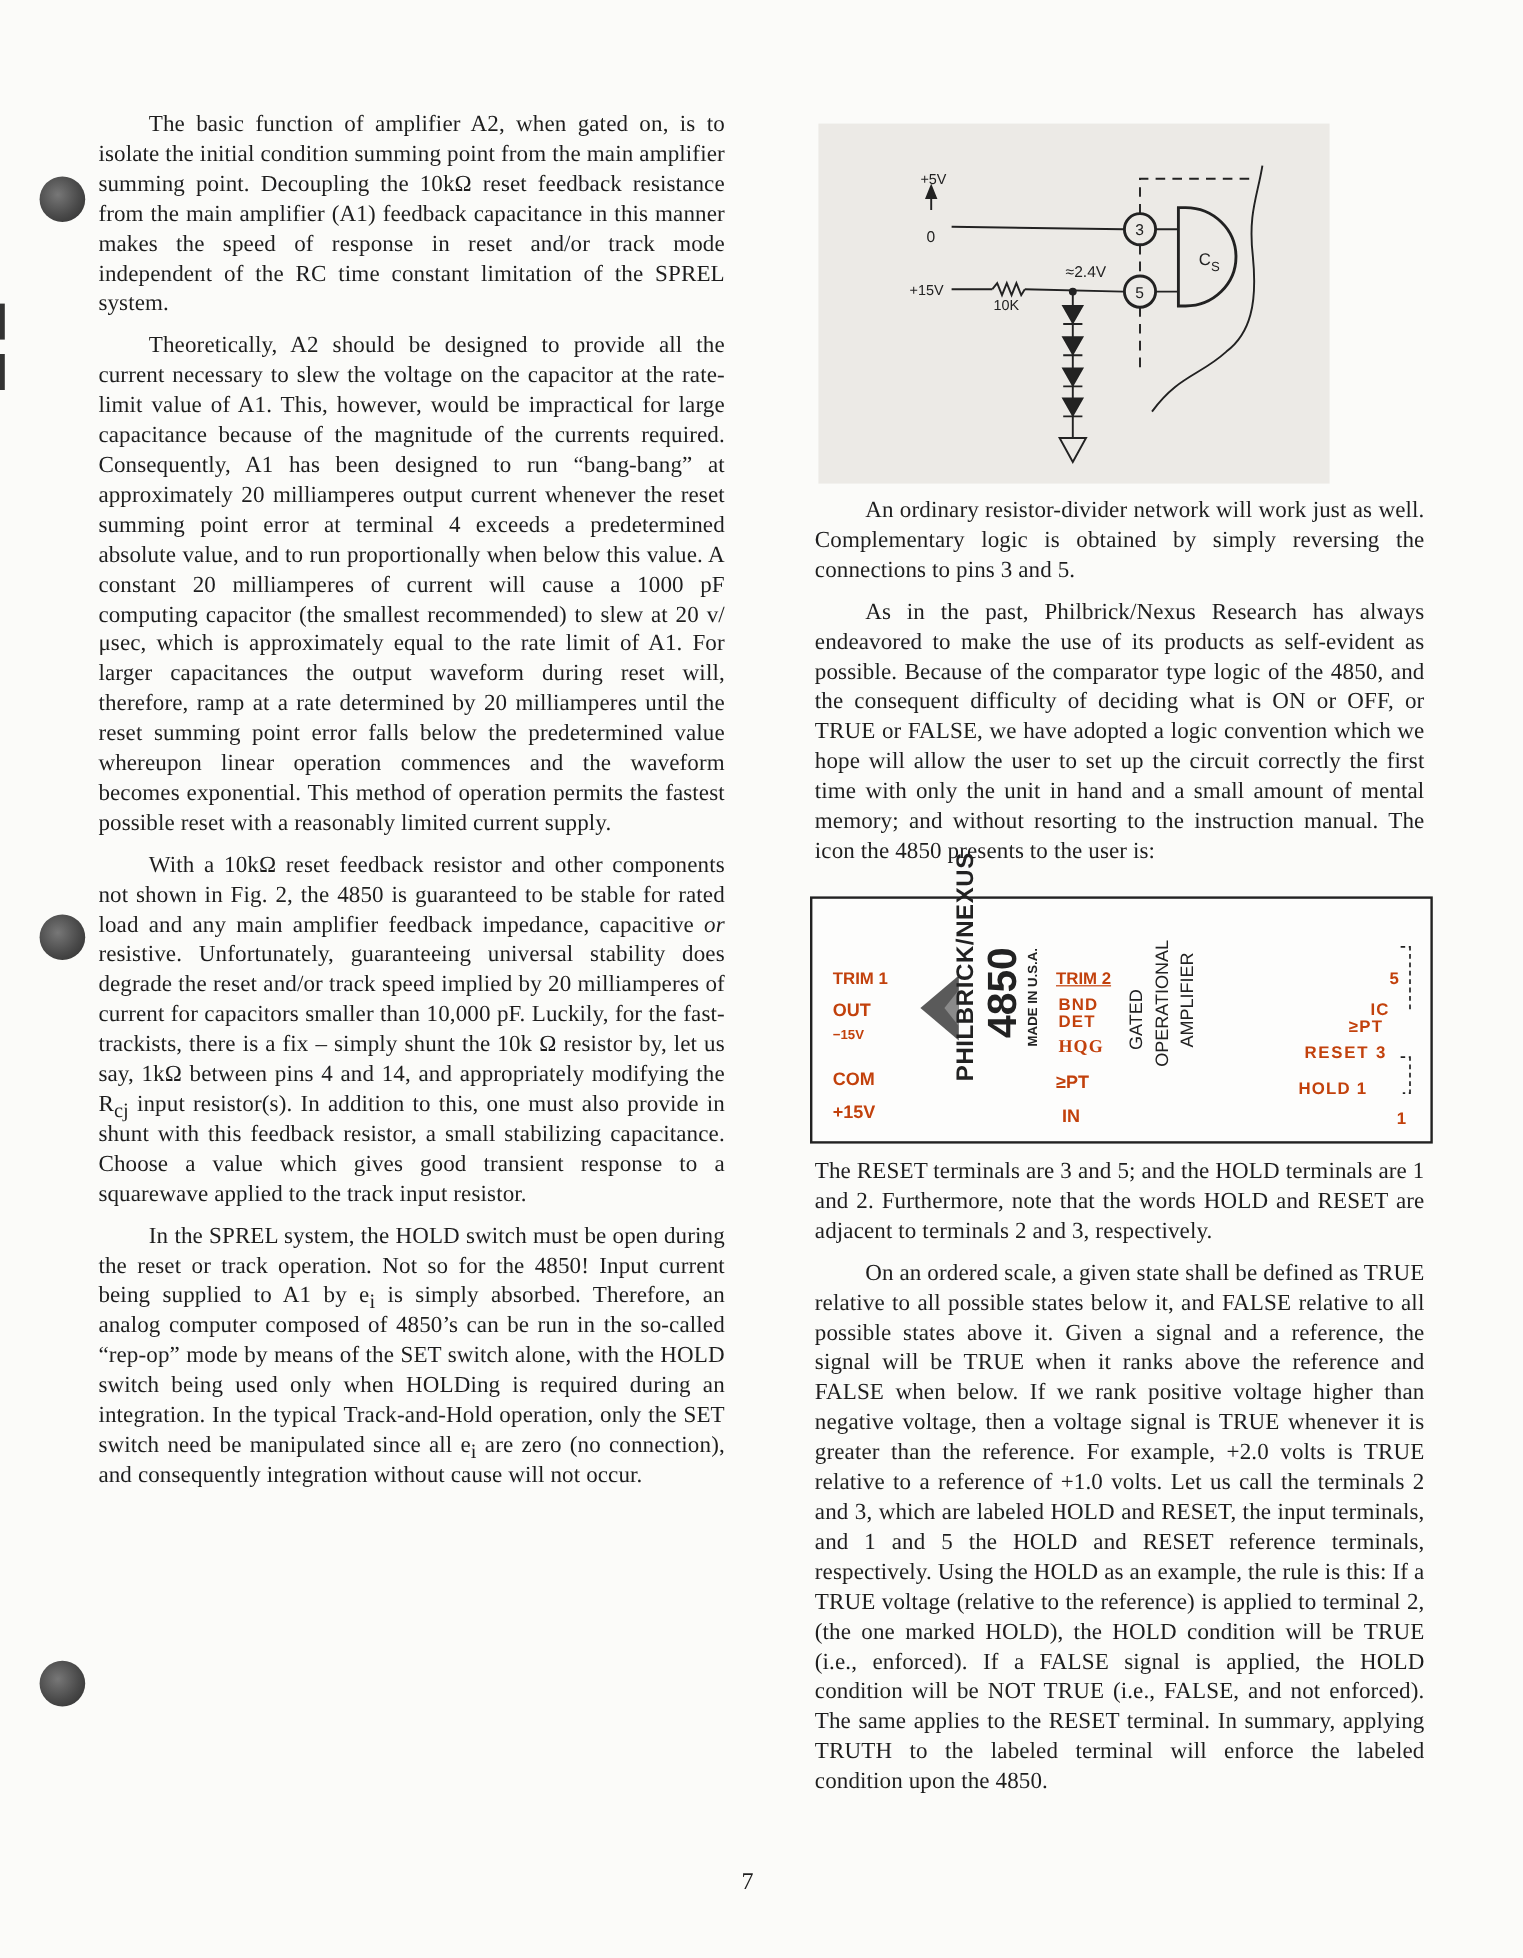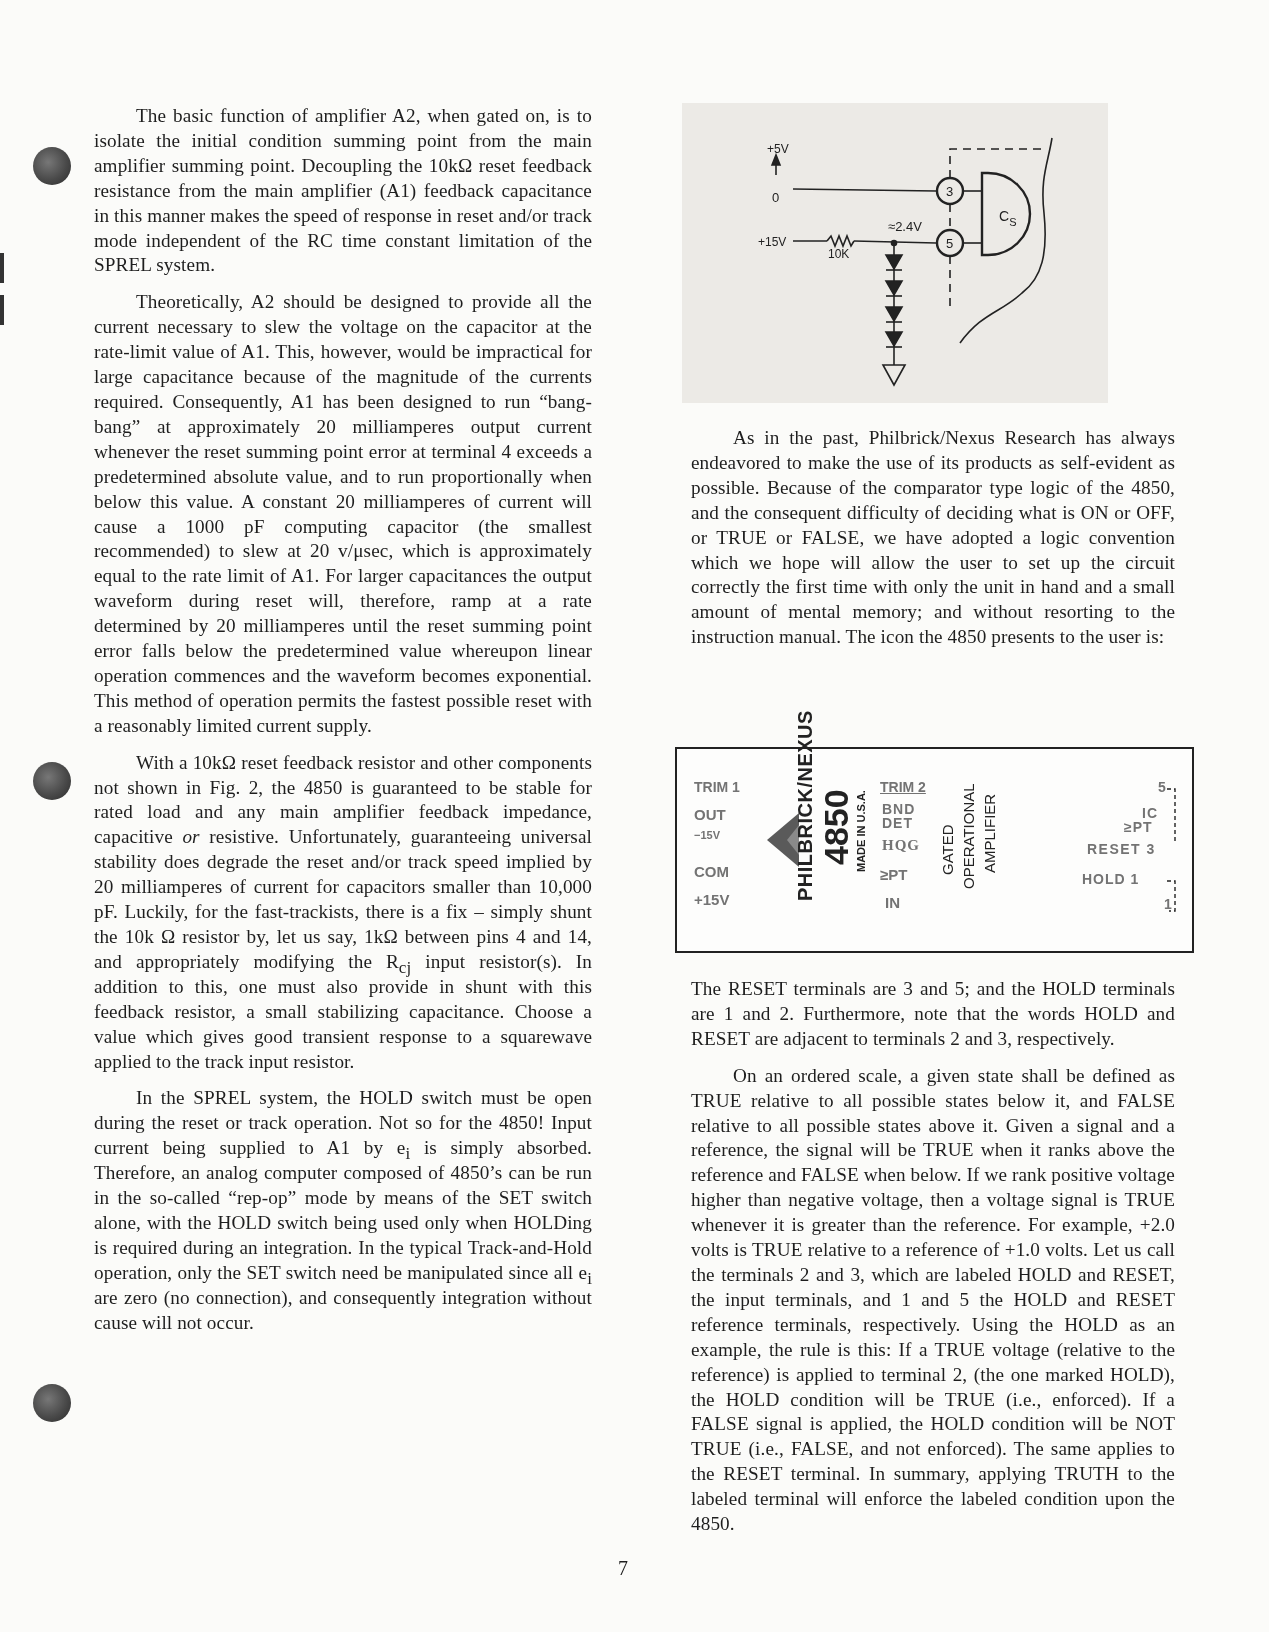--- a/index.html
+++ b/index.html
@@ -6,40 +6,40 @@
   body {
     width: 1269px; height: 1632px; position: relative; overflow: hidden;
     background: #fbfbf9;
     font-family: "Liberation Serif", "DejaVu Serif", serif;
     color: #1e1e1e;
   }
   .col { position: absolute; top: 92px; width: 522px; }
   .col-left { left: 82px; }
   .col-right { left: 679px; width: 508px; }
   .para {
-    margin: 12px; font-size: 19.2px; line-height: 24.9px;
+    margin: 0; font-size: 19.2px; line-height: 24.9px;
     text-align: justify; text-indent: 42px; letter-spacing: 0.1px;
   }
   .para + .para { margin-top: 10px; }
   .tight + .tight { margin-top: 0; }
   .noindent { text-indent: 0; }
   sub { font-size: 17px; line-height: 0; }
 
   .hole { position: absolute; width: 38px; height: 38px; border-radius: 50%;
           background: radial-gradient(circle at 40% 40%, #777 0%, #4a4a4a 55%, #2a2a2a 100%); }
   .binder-mark { position: absolute; left: 0; width: 4px; background: #333; }
 
   .figure1 { position: absolute; left: 682px; top: 103px; width: 426px; height: 300px; background: #eceae6; }
   .figure1 svg { position: absolute; left: 0; top: 0; }
   .svg-label { font-family: "Liberation Sans", "DejaVu Sans", sans-serif; fill: #222; }
 
   .icon-box { position: absolute; left: 675px; top: 747px; width: 515px; height: 202px;
               border: 2.5px solid #222; background: #fdfdfc; }
   .ib { position: absolute; font-family: "Liberation Sans", "DejaVu Sans", sans-serif; font-weight: bold;
-        font-size: 14px; color: #737373; white-space: nowrap; }
+        font-size: 14px; color: #c2410c; white-space: nowrap; margin-top: 28px; }
   .vert { position: absolute; transform: rotate(-90deg); transform-origin: left top;
           font-family: "Liberation Sans", "DejaVu Sans", sans-serif; white-space: nowrap; color: #222; }
   .page-number { position: absolute; left: 618px; top: 1557px; font-size: 20px; }
 </style>
 </head>
 <body>
 
 <div class="hole" style="left:33px; top:147px;"></div>
 <div class="hole" style="left:33px; top:762px;"></div>
 <div class="hole" style="left:33px; top:1384px;"></div>
@@ -98,20 +98,21 @@
     <text class="svg-label" x="76" y="143" font-size="12">+15V</text>
     <text class="svg-label" x="146" y="155" font-size="12">10K</text>
     <text class="svg-label" x="206" y="128" font-size="13">≈2.4V</text>
     <text class="svg-label" x="264" y="93" font-size="13">3</text>
     <text class="svg-label" x="264" y="145" font-size="13">5</text>
     <text class="svg-label" x="317" y="118" font-size="14"><tspan>C</tspan><tspan dy="5" font-size="11">S</tspan></text>
   </svg>
 </div>
 
 <div class="col col-right" style="top:414px;">
+  <p class="para">An ordinary resistor-divider network will work just as well. Complementary logic is obtained by simply reversing the connections to pins 3 and 5.</p>
   <p class="para tight">As in the past, Philbrick/Nexus Research has always endeavored to make the use of its products as self-evident as possible. Because of the comparator type logic of the 4850, and the consequent difficulty of deciding what is ON or OFF, or TRUE or FALSE, we have adopted a logic convention which we hope will allow the user to set up the circuit correctly the first time with only the unit in hand and a small amount of mental memory; and without resorting to the instruction manual. The icon the 4850 presents to the user is:</p>
 </div>
 
 <div class="icon-box">
   <div class="ib" style="left:17px; top:30px;">TRIM 1</div>
   <div class="ib" style="left:17px; top:57px; font-size:15px;">OUT</div>
   <div class="ib" style="left:17px; top:80px; font-size:11px;">−15V</div>
   <div class="ib" style="left:17px; top:114px; font-size:15px;">COM</div>
   <div class="ib" style="left:17px; top:142px; font-size:15px;">+15V</div>
 

